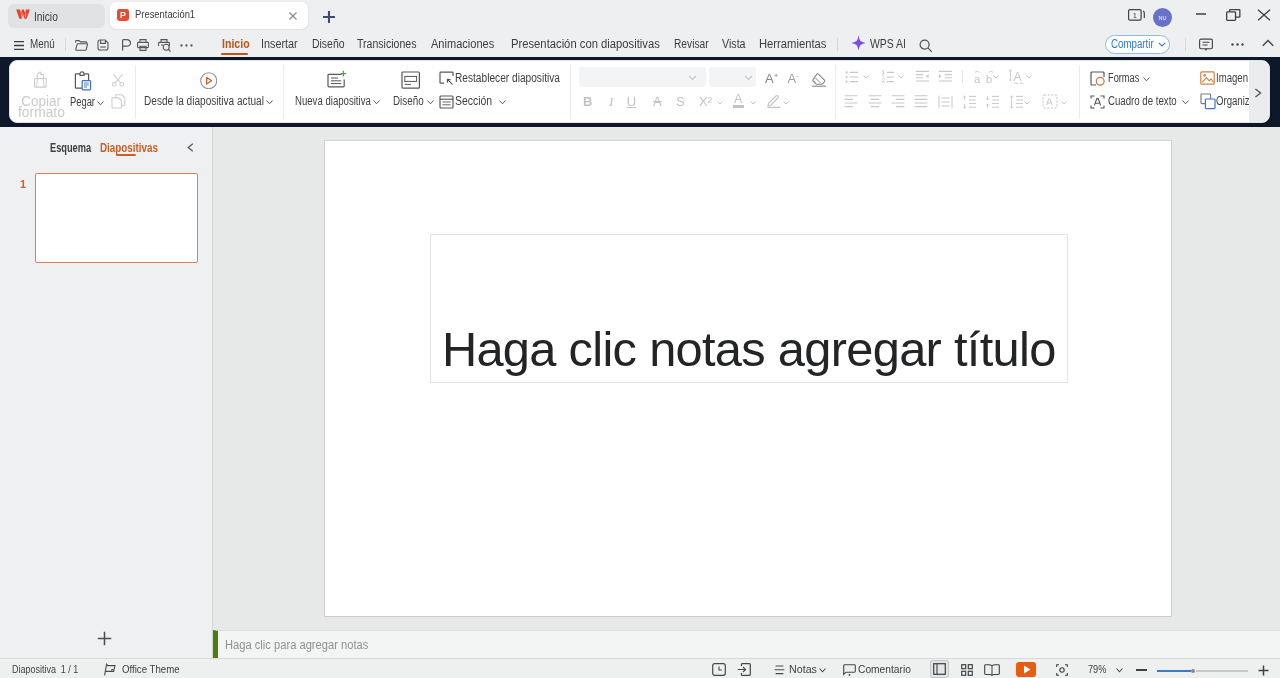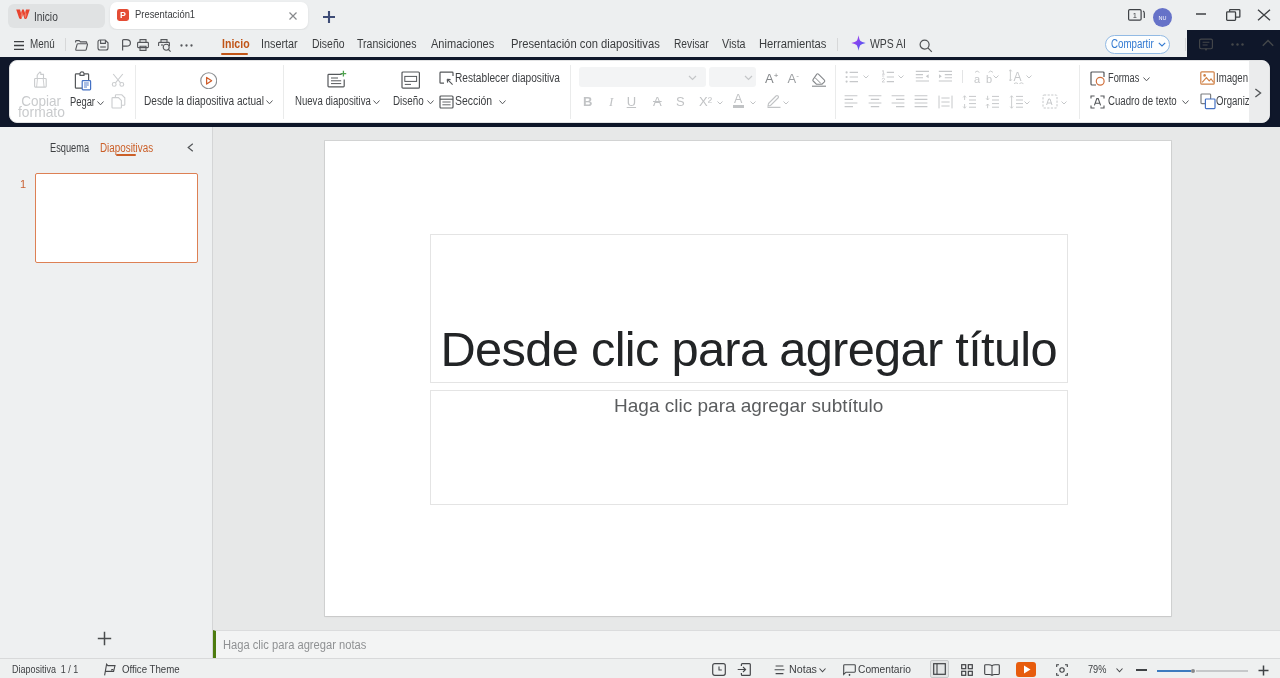--- a/index.html
+++ b/index.html
@@ -7,39 +7,39 @@
 body { font-family:"Liberation Sans", sans-serif; }
 #app { position:relative; width:1280px; height:678px; background:#0f172a; overflow:hidden; }
 .abs { position:absolute; }
 svg { display:block; }
 .sx { transform-origin:0 50%; display:inline-block; white-space:nowrap; }
 
 #titlebar { position:absolute; left:0; top:0; width:1280px; height:30px; background:#edeff0; }
 #tab-home { position:absolute; left:8px; top:4px; width:97px; height:24px; background:#e0e2e3; border-radius:6px; }
 #tab-doc { position:absolute; left:110px; top:2px; width:198px; height:26.5px; background:#ffffff; border-radius:7px; box-shadow:0 1px 2.5px rgba(0,0,0,0.08); }
 
-#menubar { position:absolute; left:0; top:30px; width:1187px; height:27px; background:#edeff0; }
+#menubar { position:absolute; left:0; top:30px; width:1280px; height:27px; background:#edeff0; }
 .mtab { position:absolute; font-size:12px; color:#3b3d3f; top:7px; white-space:nowrap; }
 .vsep { position:absolute; width:1px; background:#d7d8d9; }
 
 #sharebtn { position:absolute; left:1105px; top:4.5px; width:65px; height:19.5px; border:1px solid #92bae4; border-radius:10px; background:#fdfefe; }
 
 #ribbon { position:absolute; left:9px; top:60px; width:1261px; height:63px; background:#ffffff; border:1px solid #e2e3e4; border-radius:8px; box-shadow:0 1.5px 3px rgba(0,0,0,0.05); }
 .rsep { position:absolute; top:4px; height:54px; width:1px; background:#eaebeb; }
 .rlab { position:absolute; font-size:12px; color:#3e4043; white-space:nowrap; }
 
-#sidebar { position:absolute; left:0; top:127px; width:213px; height:531px; background:#eef0f1; border-right:1px solid #d4d5d6; }
+#sidebar { position:absolute; left:0; top:127px; width:213px; height:531px; background:#eef0f1; border-right:1px solid #d4d5d6;font-weight:bold; }
 #canvas { position:absolute; left:213px; top:127px; width:1067px; height:503px; background:#e7e8e8; }
 #slide { position:absolute; left:112px; top:14px; width:846px; height:475px; background:#ffffff; box-shadow:0 0 0 1px rgba(0,0,0,0.085), 0 1px 2px rgba(0,0,0,0.06); }
 #titlebox { position:absolute; left:104.5px; top:93px; width:638.5px; height:149px; border:1px solid #e4e4e4; }
 #titletext { position:absolute; left:0; bottom:5px; width:100%; text-align:center; font-size:48.8px; color:#222426; letter-spacing:-0.7px; }
 #subbox { position:absolute; left:104.5px; top:249px; width:638.5px; height:115px; border:1px solid #e4e4e4; }
 #subtext { position:absolute; left:0; top:3.5px; width:100%; text-align:center; font-size:19px; color:#5a5c5e; }
 
-#notes { position:absolute; left:213px; top:630px; width:1067px; height:28px; background:#f3f4f4; border-top:1px solid #dbdcdd; border-left:3px solid #4d7c0f; }
+#notes { position:absolute; left:213px; top:630px; width:1067px; height:28px; background:#f3f4f4; border-top:1px solid #dbdcdd; border-left:5px solid #4d7c0f; }
 #statusbar { position:absolute; left:0; top:658px; width:1280px; height:20px; background:#eef0f0; border-top:1px solid #d8d9da; }
 .sitem { position:absolute; font-size:11.5px; color:#3e4043; white-space:nowrap; }
 </style>
 </head>
 <body>
 <div id="app">
 
   <div id="titlebar">
     <div id="tab-home"></div>
     <svg class="abs" style="left:16px; top:9px;" width="14" height="12" viewBox="0 0 14 12">
@@ -400,24 +400,21 @@
     <span class="abs" style="left:20px; top:50.5px; font-size:11px; color:#c96134;">1</span>
     <div class="abs" style="left:35.4px; top:45.5px; width:162.4px; height:90px; background:#ffffff; border:1.5px solid #dd8054; border-radius:2px;"></div>
     <svg class="abs" style="left:96.5px; top:503.5px;" width="15" height="15" viewBox="0 0 15 15">
         <path d="M7.5 0.8 V14.2 M0.8 7.5 H14.2" stroke="#4a4c4e" stroke-width="1.5"></path>
       </svg>
   </div>
 
   <div id="canvas">
     <div id="slide">
       <div id="titlebox">
-          <div id="titletext">Desde clic para agregar título</div>
-        </div>
-      <div id="subbox">
-          <div id="subtext">Haga clic para agregar subtítulo</div>
+          <div id="titletext">Haga clic notas agregar título</div>
         </div>
     </div>
   </div>
 
   <div id="notes">
       <span class="abs sx" style="left:7px; top:7px; font-size:12px; color:#8f9193; transform:scaleX(0.93);">Haga clic para agregar notas</span>
     </div>
 
   <div id="statusbar">
     <span class="sitem sx" style="left:12px; top:3.5px; transform:scaleX(0.78);">Diapositiva&nbsp; 1 / 1</span>

